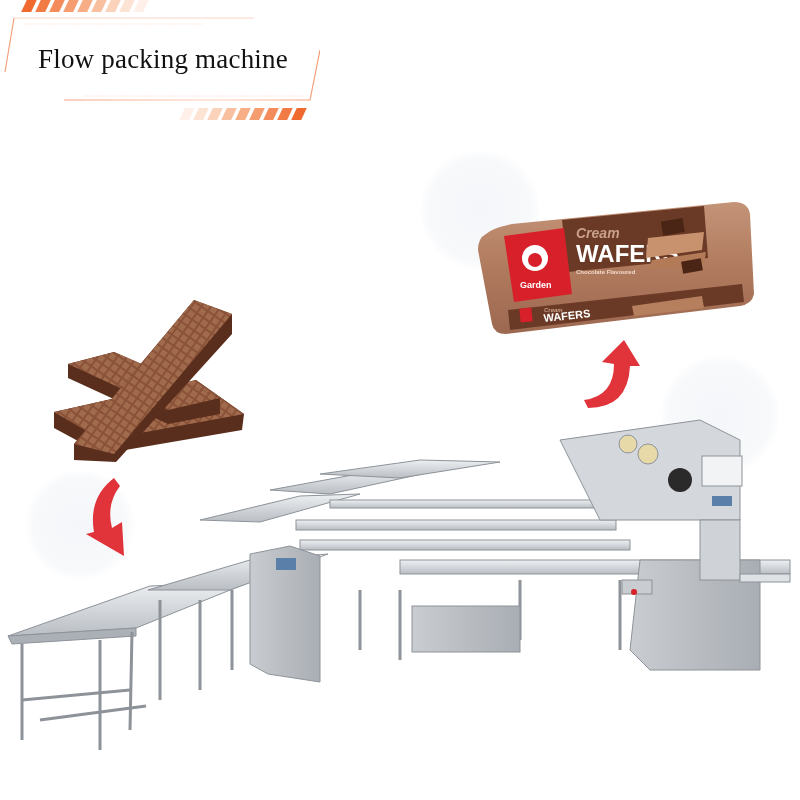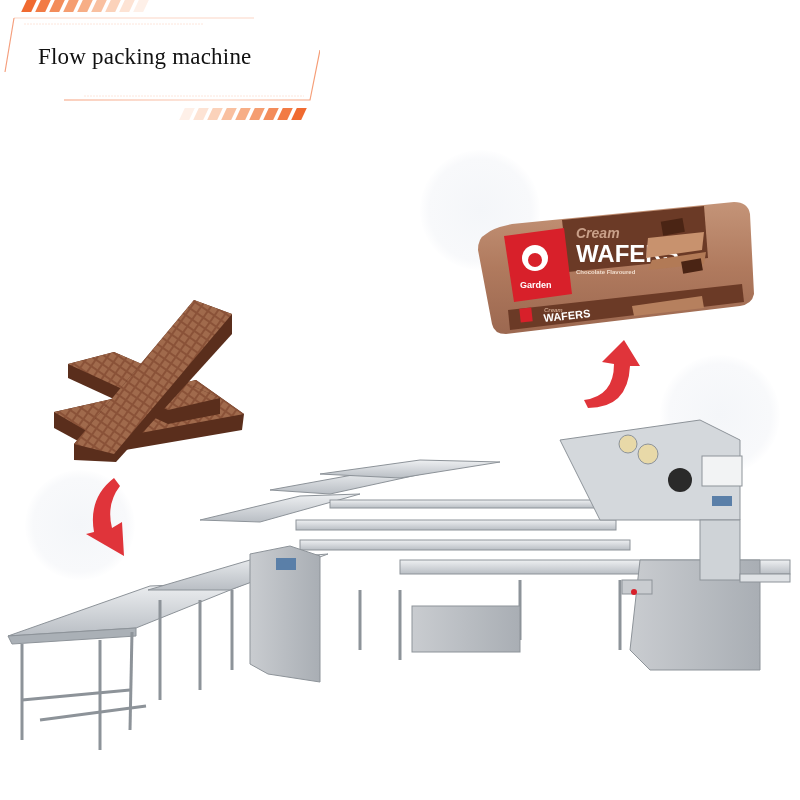--- a/index.html
+++ b/index.html
@@ -7,21 +7,21 @@
   body { position: relative; font-family: "Liberation Serif", serif; }
 
   .stripes { position: absolute; height: 12px; display: flex; gap: 4px; }
   .stripes span { display: block; width: 10px; height: 12px; transform: skewX(-25deg); }
   .stripes.top { left: 24px; top: 0; }
   .stripes.bottom { left: 182px; top: 108px; }
 
   .title-frame { position: absolute; left: 4px; top: 16px; width: 316px; height: 86px; }
   .title-text {
     position: absolute; left: 38px; top: 44px;
-    font-family: "Liberation Serif", serif; font-size: 23px; color: #111; letter-spacing: 0.2px;
+    font-family: "Liberation Serif", serif; font-size: 27px; color: #111; letter-spacing: 0.2px;
   }
 
   .halo { position: absolute; border-radius: 50%; background: radial-gradient(circle, #f4f6f9 0%, #f8f9fb 60%, rgba(255,255,255,0) 72%); }
 
   .pkg { position: absolute; left: 472px; top: 198px; width: 284px; height: 138px; }
   .pkg-label { font-family: "Liberation Sans", sans-serif; font-weight: bold; }
 
   .wafers { position: absolute; left: 44px; top: 294px; width: 210px; height: 170px; }
   .arrow { position: absolute; }
   .machine { position: absolute; left: 0; top: 400px; width: 800px; height: 400px; }

